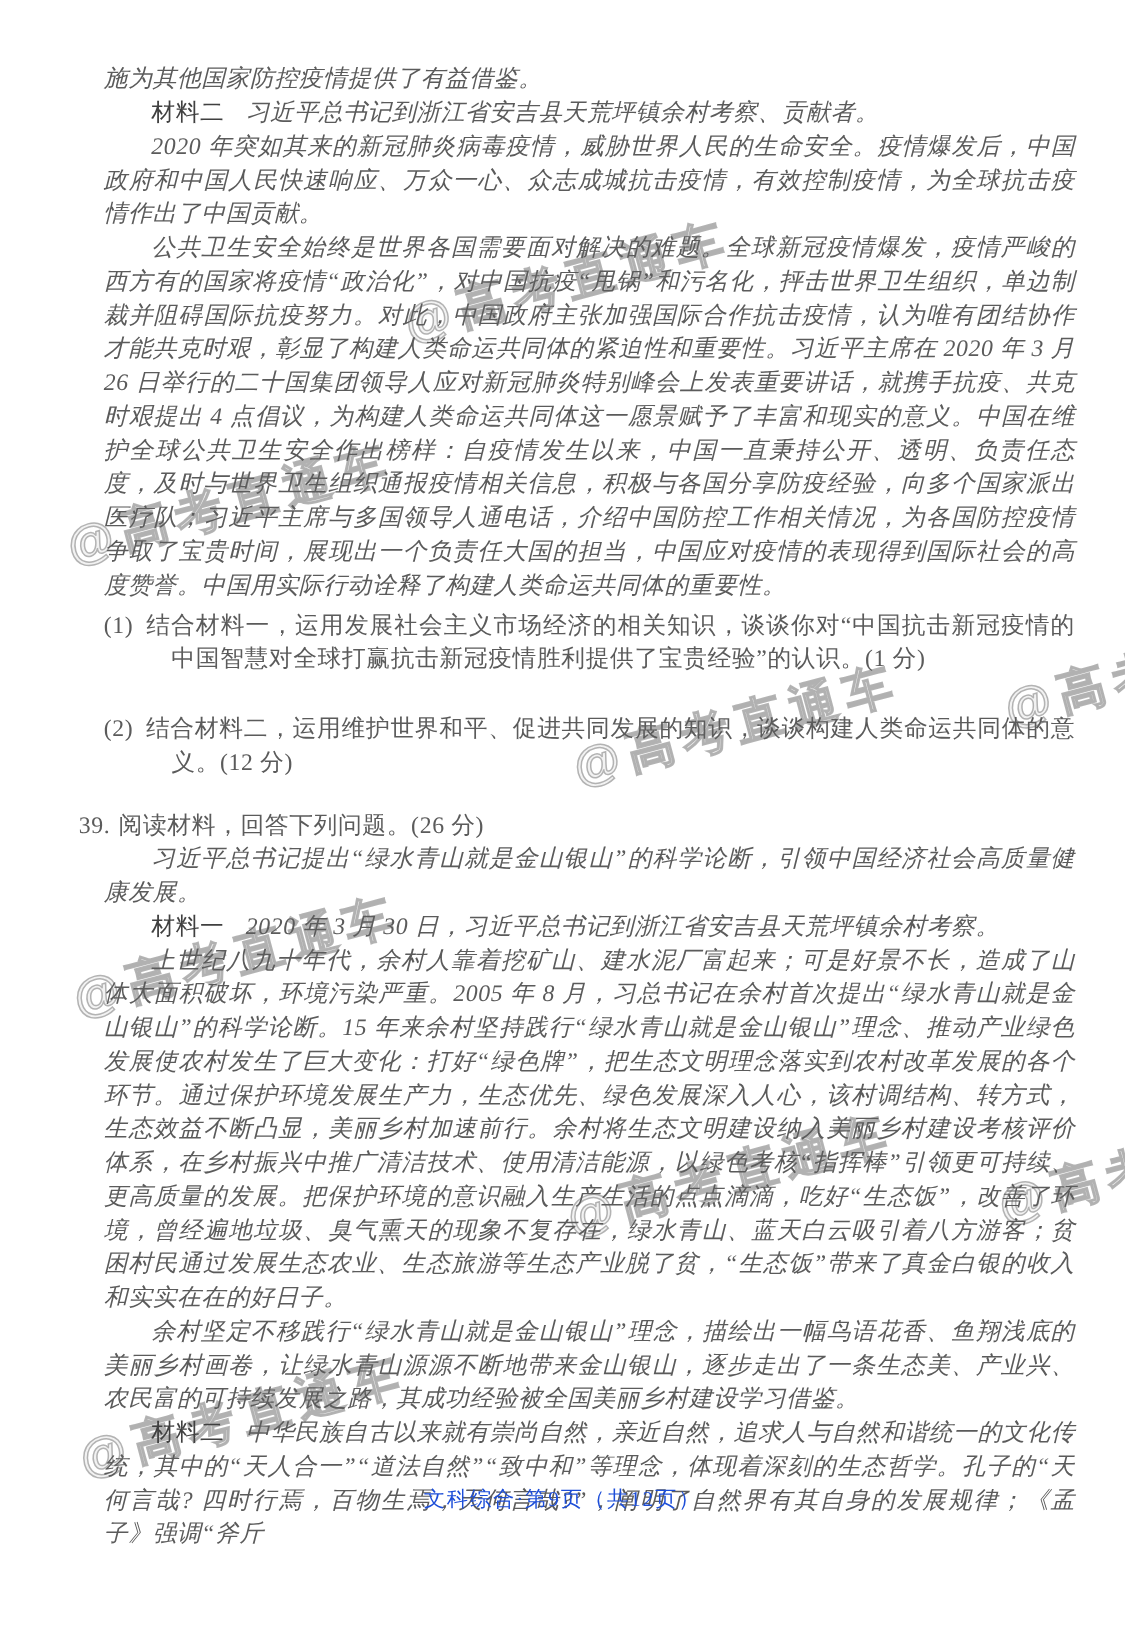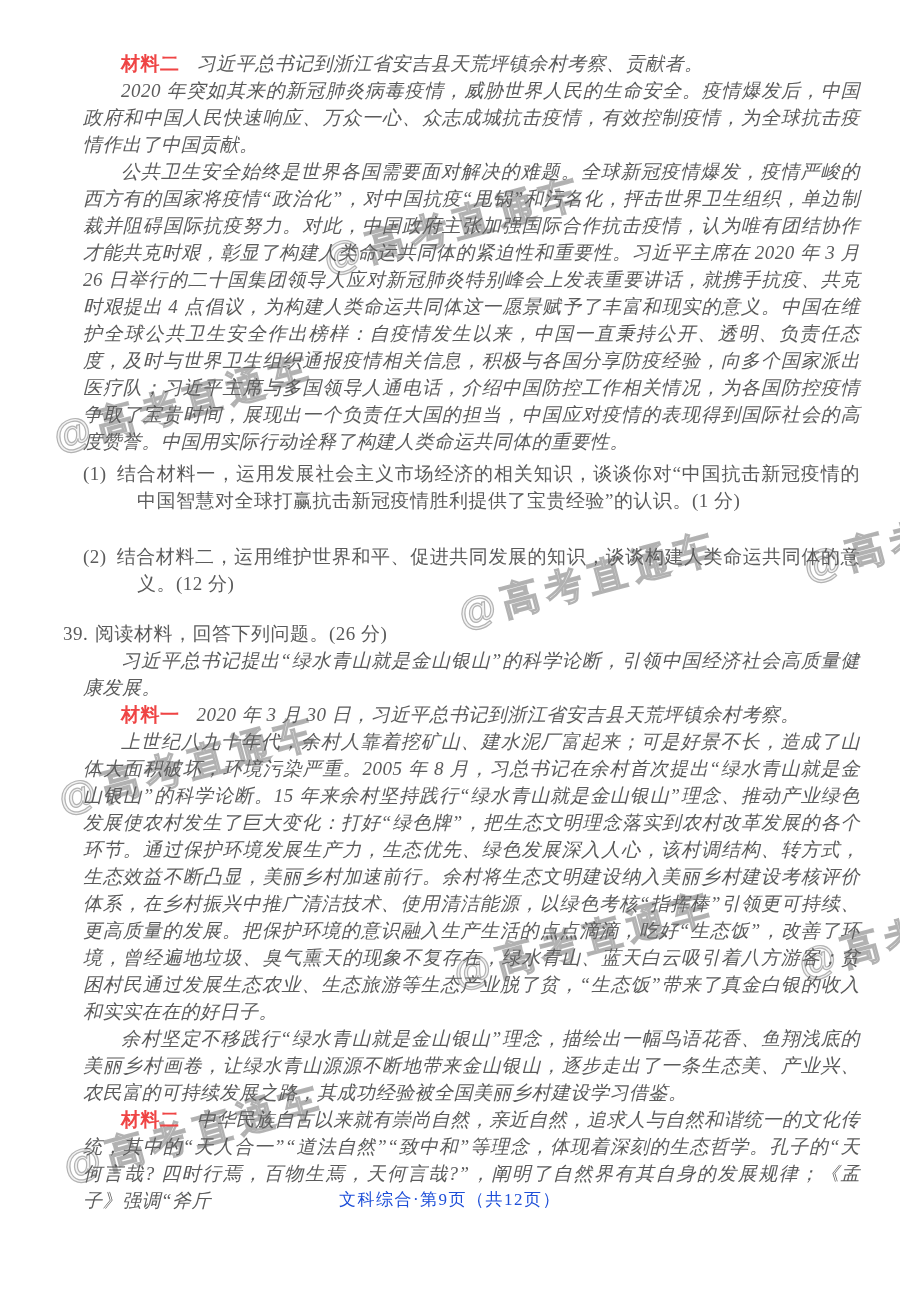--- a/index.html
+++ b/index.html
@@ -19,21 +19,21 @@
     line-height: 27px;
     letter-spacing: 0.5px;
     text-align: justify;
     z-index: 2;
   }
   .qbody { margin-left: 20px; }
   p { margin: 0; }
   .para { text-indent: 2em; }
   .noindent { text-indent: 0; }
   .kai { font-style: italic; }
-  .mat-label { font-style: normal; font-weight: 700; color: #ef4444; margin-right: 0.9em; }
+  .mat-label { font-style: normal; font-weight: 400; color: #404040; margin-right: 0.9em; }
   .qhead { margin-left: -20px; }
   .qno { margin-right: 0.35em; }
   .subq { padding-left: 54px; text-indent: -54px; }
   .subq .subq-num { margin-right: 10px; }
   .gap-sub1 { margin-top: 5px; }
   .gap-sub2 { margin-top: 29px; }
   .gap-q39  { margin-top: 23px; }
   .footer {
     position: absolute;
     left: 0; top: 1188px;
@@ -77,20 +77,21 @@
     <span class="wm wm4">@高考直通车</span>
     <span class="wm wm5">@高考直通车</span>
     <span class="wm wm6">@高考直通车</span>
     <span class="wm wm7">@高考直通车</span>
     <span class="wm wm8">@高考直通车</span>
   </div>
 
   <div class="content">
 
     <section class="qbody">
+      <p class="para noindent kai">施为其他国家防控疫情提供了有益借鉴。</p>
       <p class="para">
         <b class="mat-label">材料二</b><span class="kai">习近平总书记到浙江省安吉县天荒坪镇余村考察、贡献者。</span>
       </p>
       <p class="para kai">2020 年突如其来的新冠肺炎病毒疫情，威胁世界人民的生命安全。疫情爆发后，中国政府和中国人民快速响应、万众一心、众志成城抗击疫情，有效控制疫情，为全球抗击疫情作出了中国贡献。</p>
       <p class="para kai">公共卫生安全始终是世界各国需要面对解决的难题。全球新冠疫情爆发，疫情严峻的西方有的国家将疫情“政治化”，对中国抗疫“甩锅”和污名化，抨击世界卫生组织，单边制裁并阻碍国际抗疫努力。对此，中国政府主张加强国际合作抗击疫情，认为唯有团结协作才能共克时艰，彰显了构建人类命运共同体的紧迫性和重要性。习近平主席在 2020 年 3 月 26 日举行的二十国集团领导人应对新冠肺炎特别峰会上发表重要讲话，就携手抗疫、共克时艰提出 4 点倡议，为构建人类命运共同体这一愿景赋予了丰富和现实的意义。中国在维护全球公共卫生安全作出榜样：自疫情发生以来，中国一直秉持公开、透明、负责任态度，及时与世界卫生组织通报疫情相关信息，积极与各国分享防疫经验，向多个国家派出医疗队；习近平主席与多国领导人通电话，介绍中国防控工作相关情况，为各国防控疫情争取了宝贵时间，展现出一个负责任大国的担当，中国应对疫情的表现得到国际社会的高度赞誉。中国用实际行动诠释了构建人类命运共同体的重要性。</p>
       <p class="subq gap-sub1">
         <span class="subq-num">(1)</span><span>结合材料一，运用发展社会主义市场经济的相关知识，谈谈你对“中国抗击新冠疫情的中国智慧对全球打赢抗击新冠疫情胜利提供了宝贵经验”的认识。(1 分)</span>
       </p>
       <p class="subq gap-sub2">
         <span class="subq-num">(2)</span><span>结合材料二，运用维护世界和平、促进共同发展的知识，谈谈构建人类命运共同体的意义。(12 分)</span>

